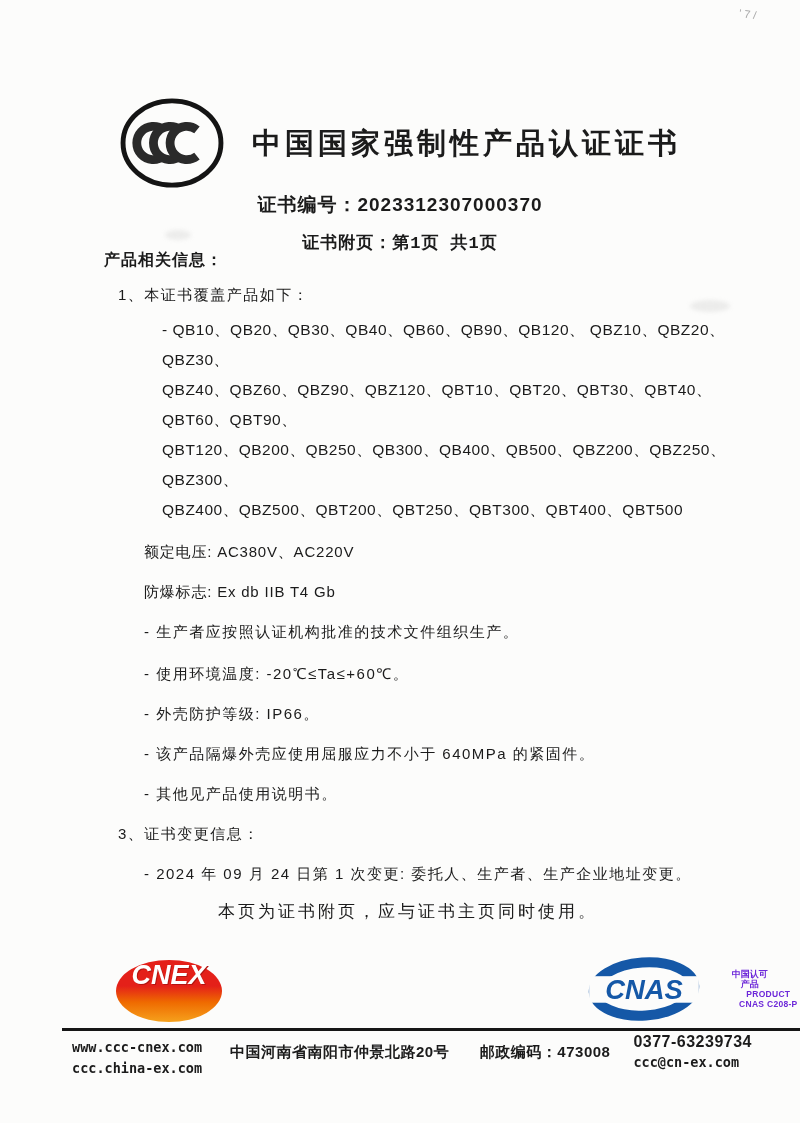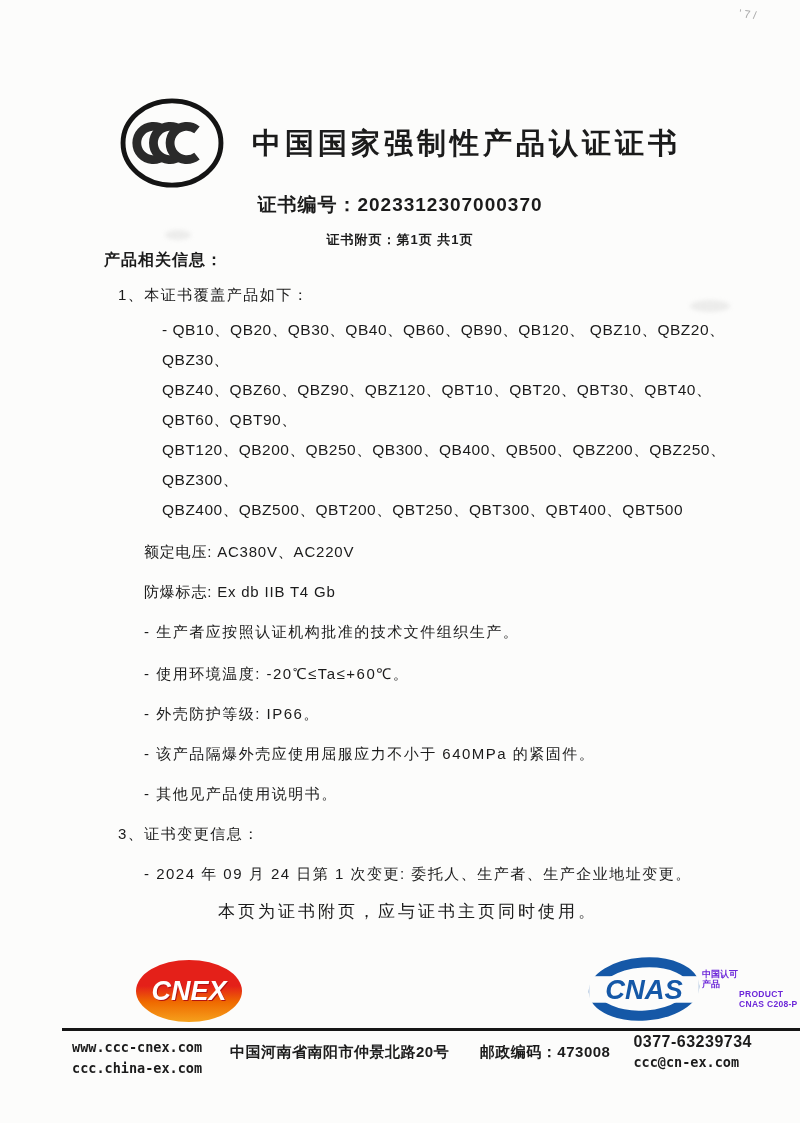--- a/index.html
+++ b/index.html
@@ -13,49 +13,49 @@
   .smudge{position:absolute; background:rgba(150,150,150,.15); border-radius:50%; filter:blur(2px);}
 
   
   .title-row{position:absolute; top:96px; left:118px; display:flex; align-items:center;}
   .ccc-logo{width:108px; height:94px; flex:0 0 auto;}
   .main-title{margin:0 0 0 26px; font-size:29px; font-weight:bold; letter-spacing:4px; line-height:94px; white-space:nowrap;}
 
   .cert-lines{position:absolute; top:192px; left:0; width:100%; text-align:center;}
   .cert-line1{font-size:19px; font-weight:bold; letter-spacing:1px;}
   .cert-line1 .num{font-family:"Liberation Sans",sans-serif;}
-  .cert-line2{font-size:13px; font-weight:bold; margin-top:13px; letter-spacing:1px;}
+  .cert-line2{font-size:17px; font-weight:bold; margin-top:13px; letter-spacing:1px;font-family:Liberation Mono, monospace;}
 
   
   .body-text{position:absolute; top:250px; left:104px; right:48px;}
   .sec-header{font-size:16px; font-weight:bold; letter-spacing:1px; margin:0;}
   .num-item{font-size:15px; margin-top:15px; margin-left:14px; letter-spacing:1.5px;}
   .plist{margin-top:10px; margin-left:58px; font-size:15.5px; line-height:30px; letter-spacing:0.5px; font-weight:500;}
   .sub-line{margin-left:40px; font-size:15px; letter-spacing:1.5px; margin-top:18px; font-weight:500;}
   .sub-line.tech{letter-spacing:0.8px;}
   .gap-lg{margin-top:21px;}
 
   
   .footnote{position:absolute; top:900px; left:0; width:100%; text-align:center;
     font-size:17px; letter-spacing:3px; font-weight:500;padding-left:8px;}
 
   
   .footer-row{position:absolute; top:955px; left:0; width:100%; height:72px;}
   .cnex-logo{
-    position:absolute; left:136px; top:5px; width:106px; height:62px; border-radius:50%;
+    position:absolute; left:116px; top:5px; width:106px; height:62px; border-radius:50%;
     background:linear-gradient(180deg,#e42019 0%, #e42019 42%, #ef6a00 68%, #f6a11c 100%);
-    display:flex; align-items:center; justify-content:center;
+    display:flex; align-items:flex-start; justify-content:center;
   }
   .cnex-logo span{
     color:#fff; font-weight:bold; font-style:italic; font-size:27px; letter-spacing:0px;
     text-shadow:1px 1px 0 #b31510;
   }
   .company-name{position:absolute; left:248px; top:18px; width:330px; text-align:center;
     font-size:25px; font-weight:bold; letter-spacing:2px; white-space:nowrap;}
-  .cnas-wrap{position:absolute; left:588px; top:2px; display:flex; align-items:center;}
+  .cnas-wrap{position:absolute; left:588px; top:2px; display:flex; align-items:center;text-align:center;}
   .cnas-logo{width:112px; height:64px;}
   .cnas-text{margin-left:2px; color:#6d28d9; font-weight:bold; line-height:10px;}
   .cnas-text .cn{font-size:9px;}
   .cnas-text .en{font-size:8.5px; letter-spacing:0.3px;padding-left:37px;}
 
   
   .bottom-rule{position:absolute; top:1028px; left:62px; right:0; border-top:3px solid #161616;}
   .bottom-bar{position:absolute; top:1033px; left:0; width:100%;}
   .urls{position:absolute; left:72px; top:4px; font-family:"DejaVu Sans Mono",monospace;
     font-size:13.5px; font-weight:bold; line-height:21px;}

